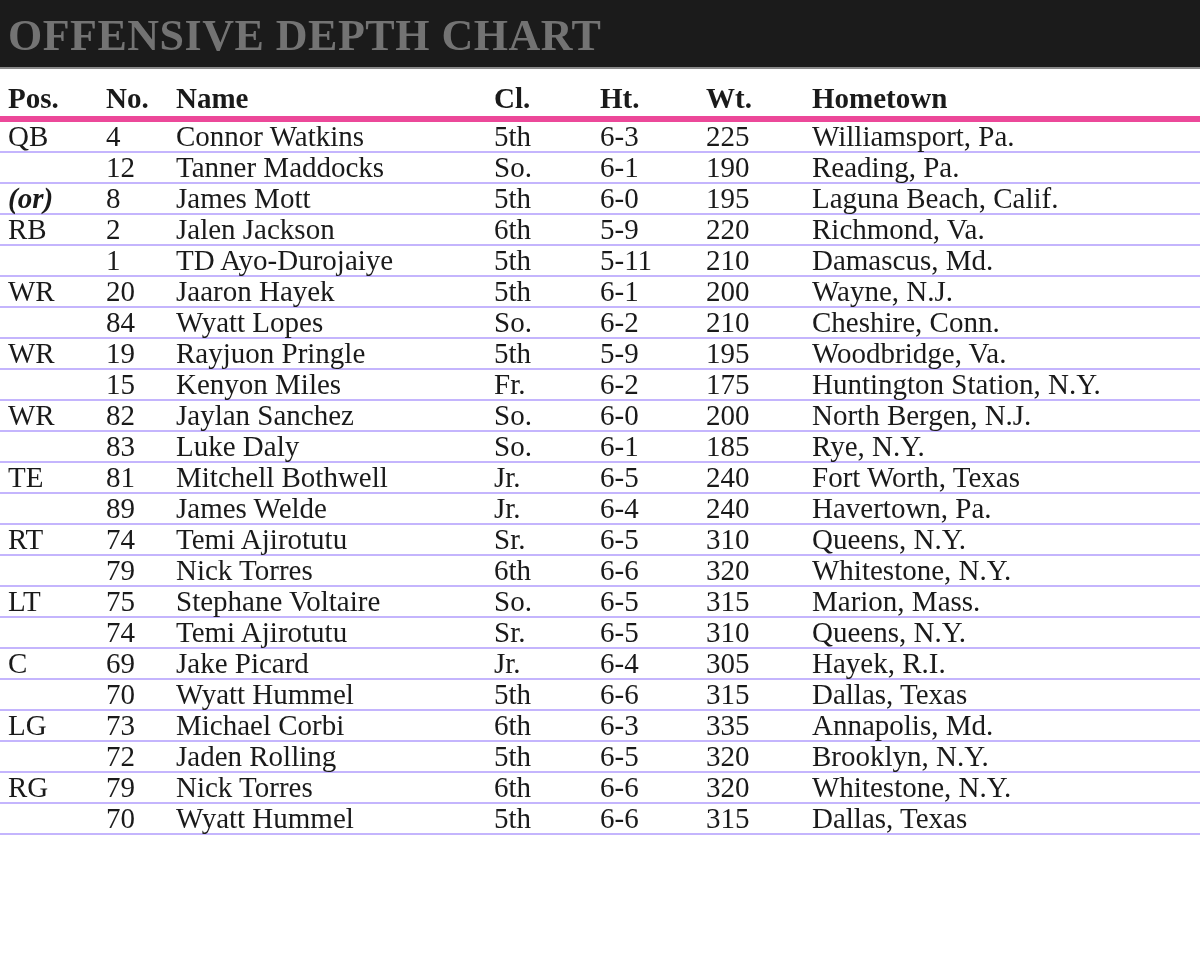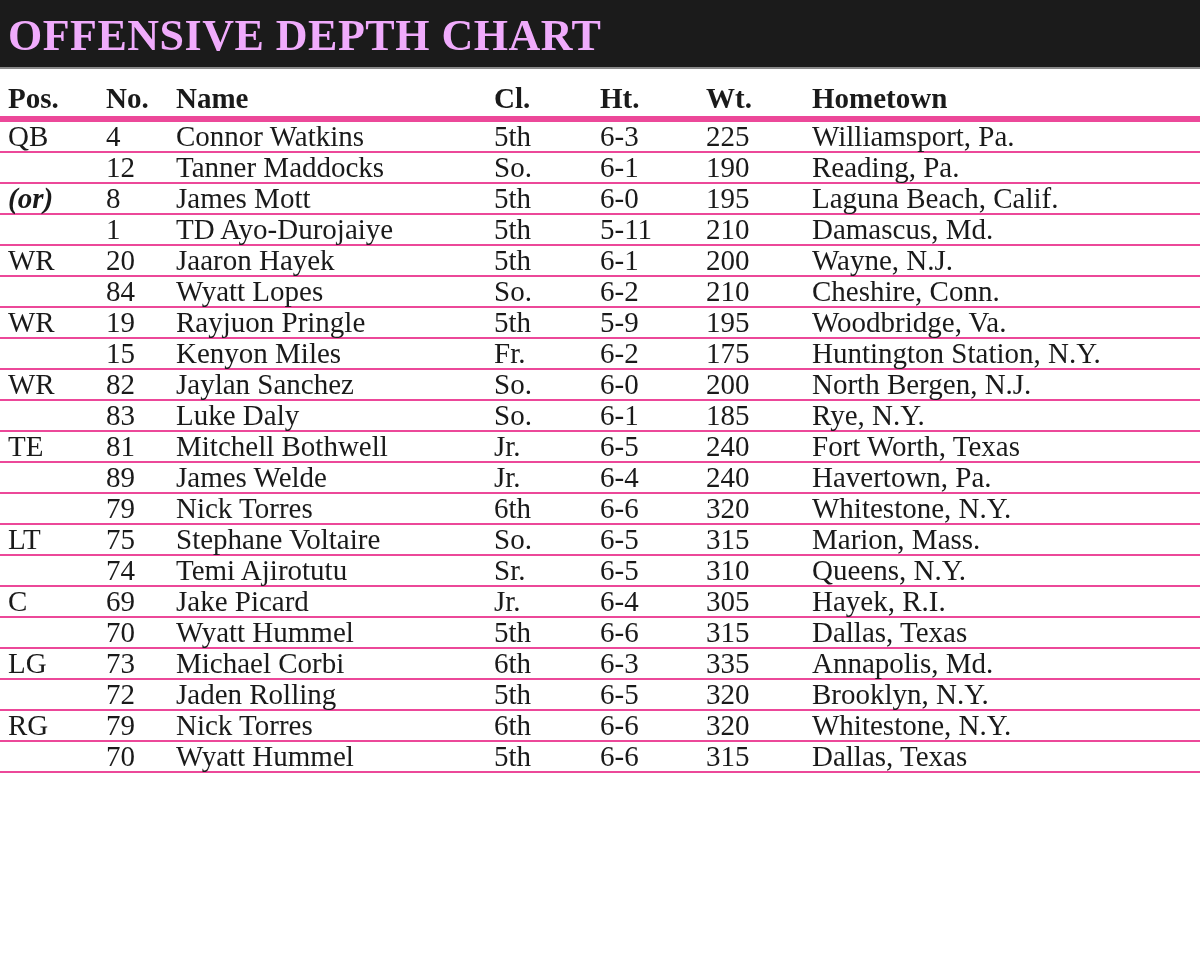--- a/index.html
+++ b/index.html
@@ -1,23 +1,23 @@
 <!DOCTYPE html>
 <html><head>
 <meta charset="utf-8">
 <style>
   html, body { margin: 0; padding: 0; background: #ffffff; }
   body { width: 1200px; height: 971px; overflow: hidden; font-family: "DejaVu Serif", "Liberation Serif", serif; color: #1a1a1a; }
   .title-bar { background: #1b1b1b; height: 69px; border-bottom: 2px solid #8a8a8a; box-sizing: border-box; display: flex; align-items: center; padding-left: 8px; }
-  .title { color: #f0abfc; font-family: "Liberation Serif", serif; font-size: 44px; font-weight: 600; letter-spacing: 0.5px; line-height: 1; margin-top: 4px; text-align: right; }
+  .title { color: #737373; font-family: "Liberation Serif", serif; font-size: 44px; font-weight: 600; letter-spacing: 0.5px; line-height: 1; margin-top: 4px; text-align: right; }
   table { border-collapse: collapse; width: 1200px; table-layout: fixed; font-family: "Liberation Serif", serif; }
   th, td { padding: 0; text-align: left; white-space: nowrap; font-size: 29px; line-height: 1; }
   thead tr { height: 50px; }
   th { font-weight: bold; vertical-align: bottom; padding-bottom: 3px; border-bottom: 6px solid #ec4899; }
-  tbody tr { height: 22px; border-bottom: 2px solid #ec4899; border-radius: 12px; }
+  tbody tr { height: 22px; border-bottom: 2px solid #c4b5fd; border-radius: 12px; }
   td { vertical-align: middle; }
   .c-pos { width: 106px; padding-left: 8px; }
   .c-no { width: 70px; }
   .c-name { width: 318px; font-family: Liberation Serif, serif; }
   .c-cl { width: 106px; }
   .c-ht { width: 106px; }
   .c-wt { width: 106px; }
   .c-home { width: auto; }
   .italic-bold { font-style: italic; font-weight: bold; }
 </style>
@@ -71,20 +71,29 @@
       <tr>
         <td class="c-pos italic-bold">(or)</td>
         <td class="c-no">8</td>
         <td class="c-name">James Mott</td>
         <td class="c-cl">5th</td>
         <td class="c-ht">6-0</td>
         <td class="c-wt">195</td>
         <td class="c-home">Laguna Beach, Calif.</td>
       </tr>
       <tr>
+        <td class="c-pos">RB</td>
+        <td class="c-no">2</td>
+        <td class="c-name">Jalen Jackson</td>
+        <td class="c-cl">6th</td>
+        <td class="c-ht">5-9</td>
+        <td class="c-wt">220</td>
+        <td class="c-home">Richmond, Va.</td>
+      </tr>
+      <tr>
         <td class="c-pos"></td>
         <td class="c-no">1</td>
         <td class="c-name">TD Ayo-Durojaiye</td>
         <td class="c-cl">5th</td>
         <td class="c-ht">5-11</td>
         <td class="c-wt">210</td>
         <td class="c-home">Damascus, Md.</td>
       </tr>
       <tr>
         <td class="c-pos">WR</td>
@@ -150,20 +159,29 @@
         <td class="c-home">Fort Worth, Texas</td>
       </tr>
       <tr>
         <td class="c-pos"></td>
         <td class="c-no">89</td>
         <td class="c-name">James Welde</td>
         <td class="c-cl">Jr.</td>
         <td class="c-ht">6-4</td>
         <td class="c-wt">240</td>
         <td class="c-home">Havertown, Pa.</td>
+      </tr>
+      <tr>
+        <td class="c-pos">RT</td>
+        <td class="c-no">74</td>
+        <td class="c-name">Temi Ajirotutu</td>
+        <td class="c-cl">Sr.</td>
+        <td class="c-ht">6-5</td>
+        <td class="c-wt">310</td>
+        <td class="c-home">Queens, N.Y.</td>
       </tr>
       <tr>
         <td class="c-pos"></td>
         <td class="c-no">79</td>
         <td class="c-name">Nick Torres</td>
         <td class="c-cl">6th</td>
         <td class="c-ht">6-6</td>
         <td class="c-wt">320</td>
         <td class="c-home">Whitestone, N.Y.</td>
       </tr>

